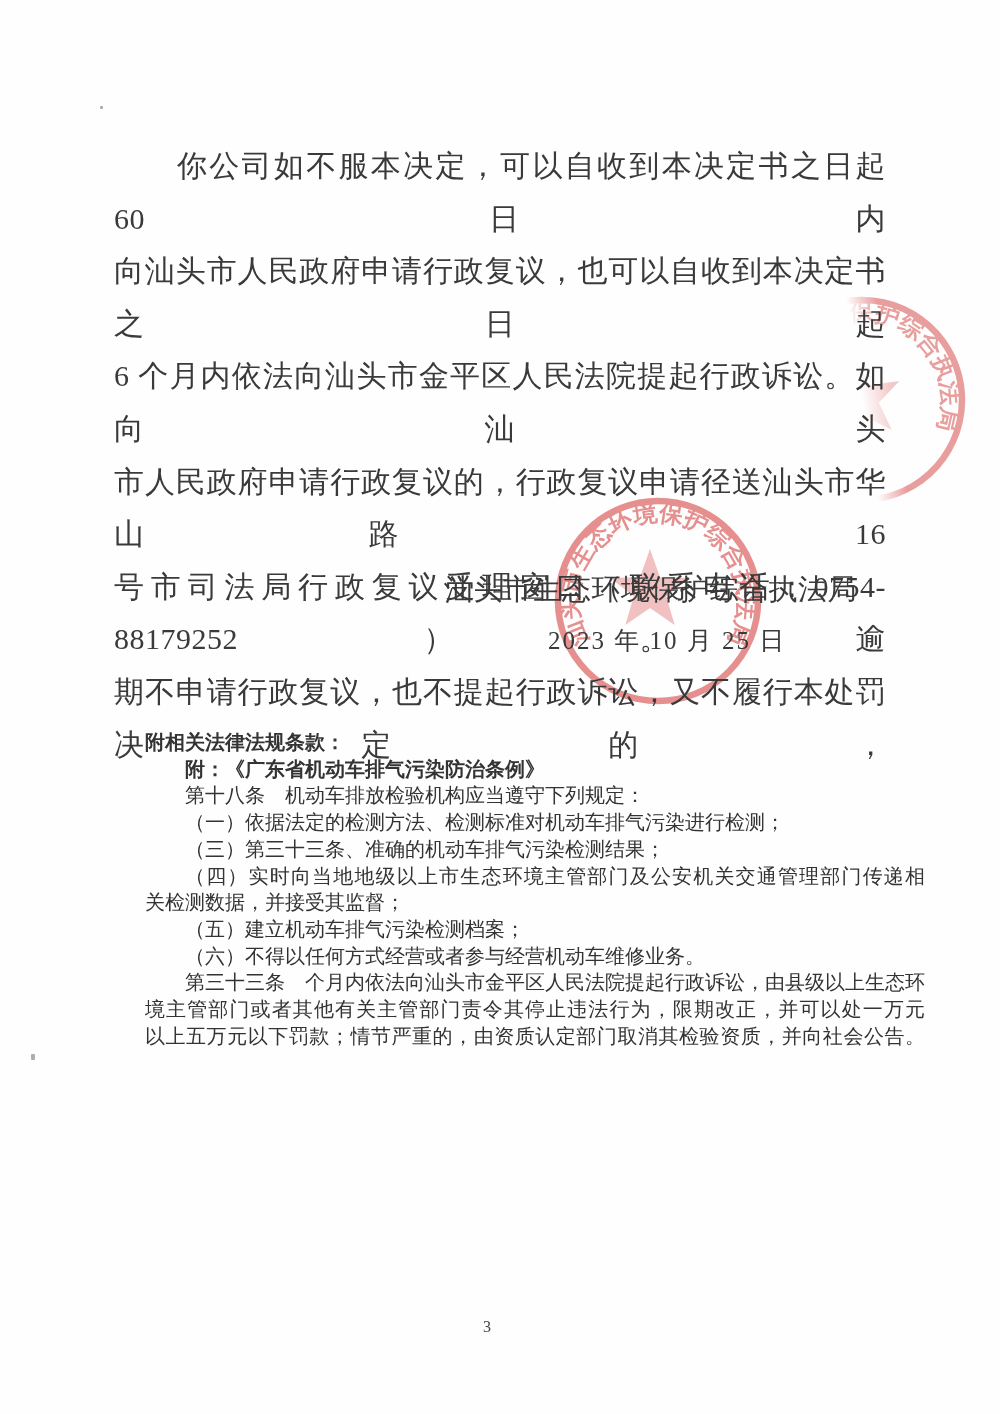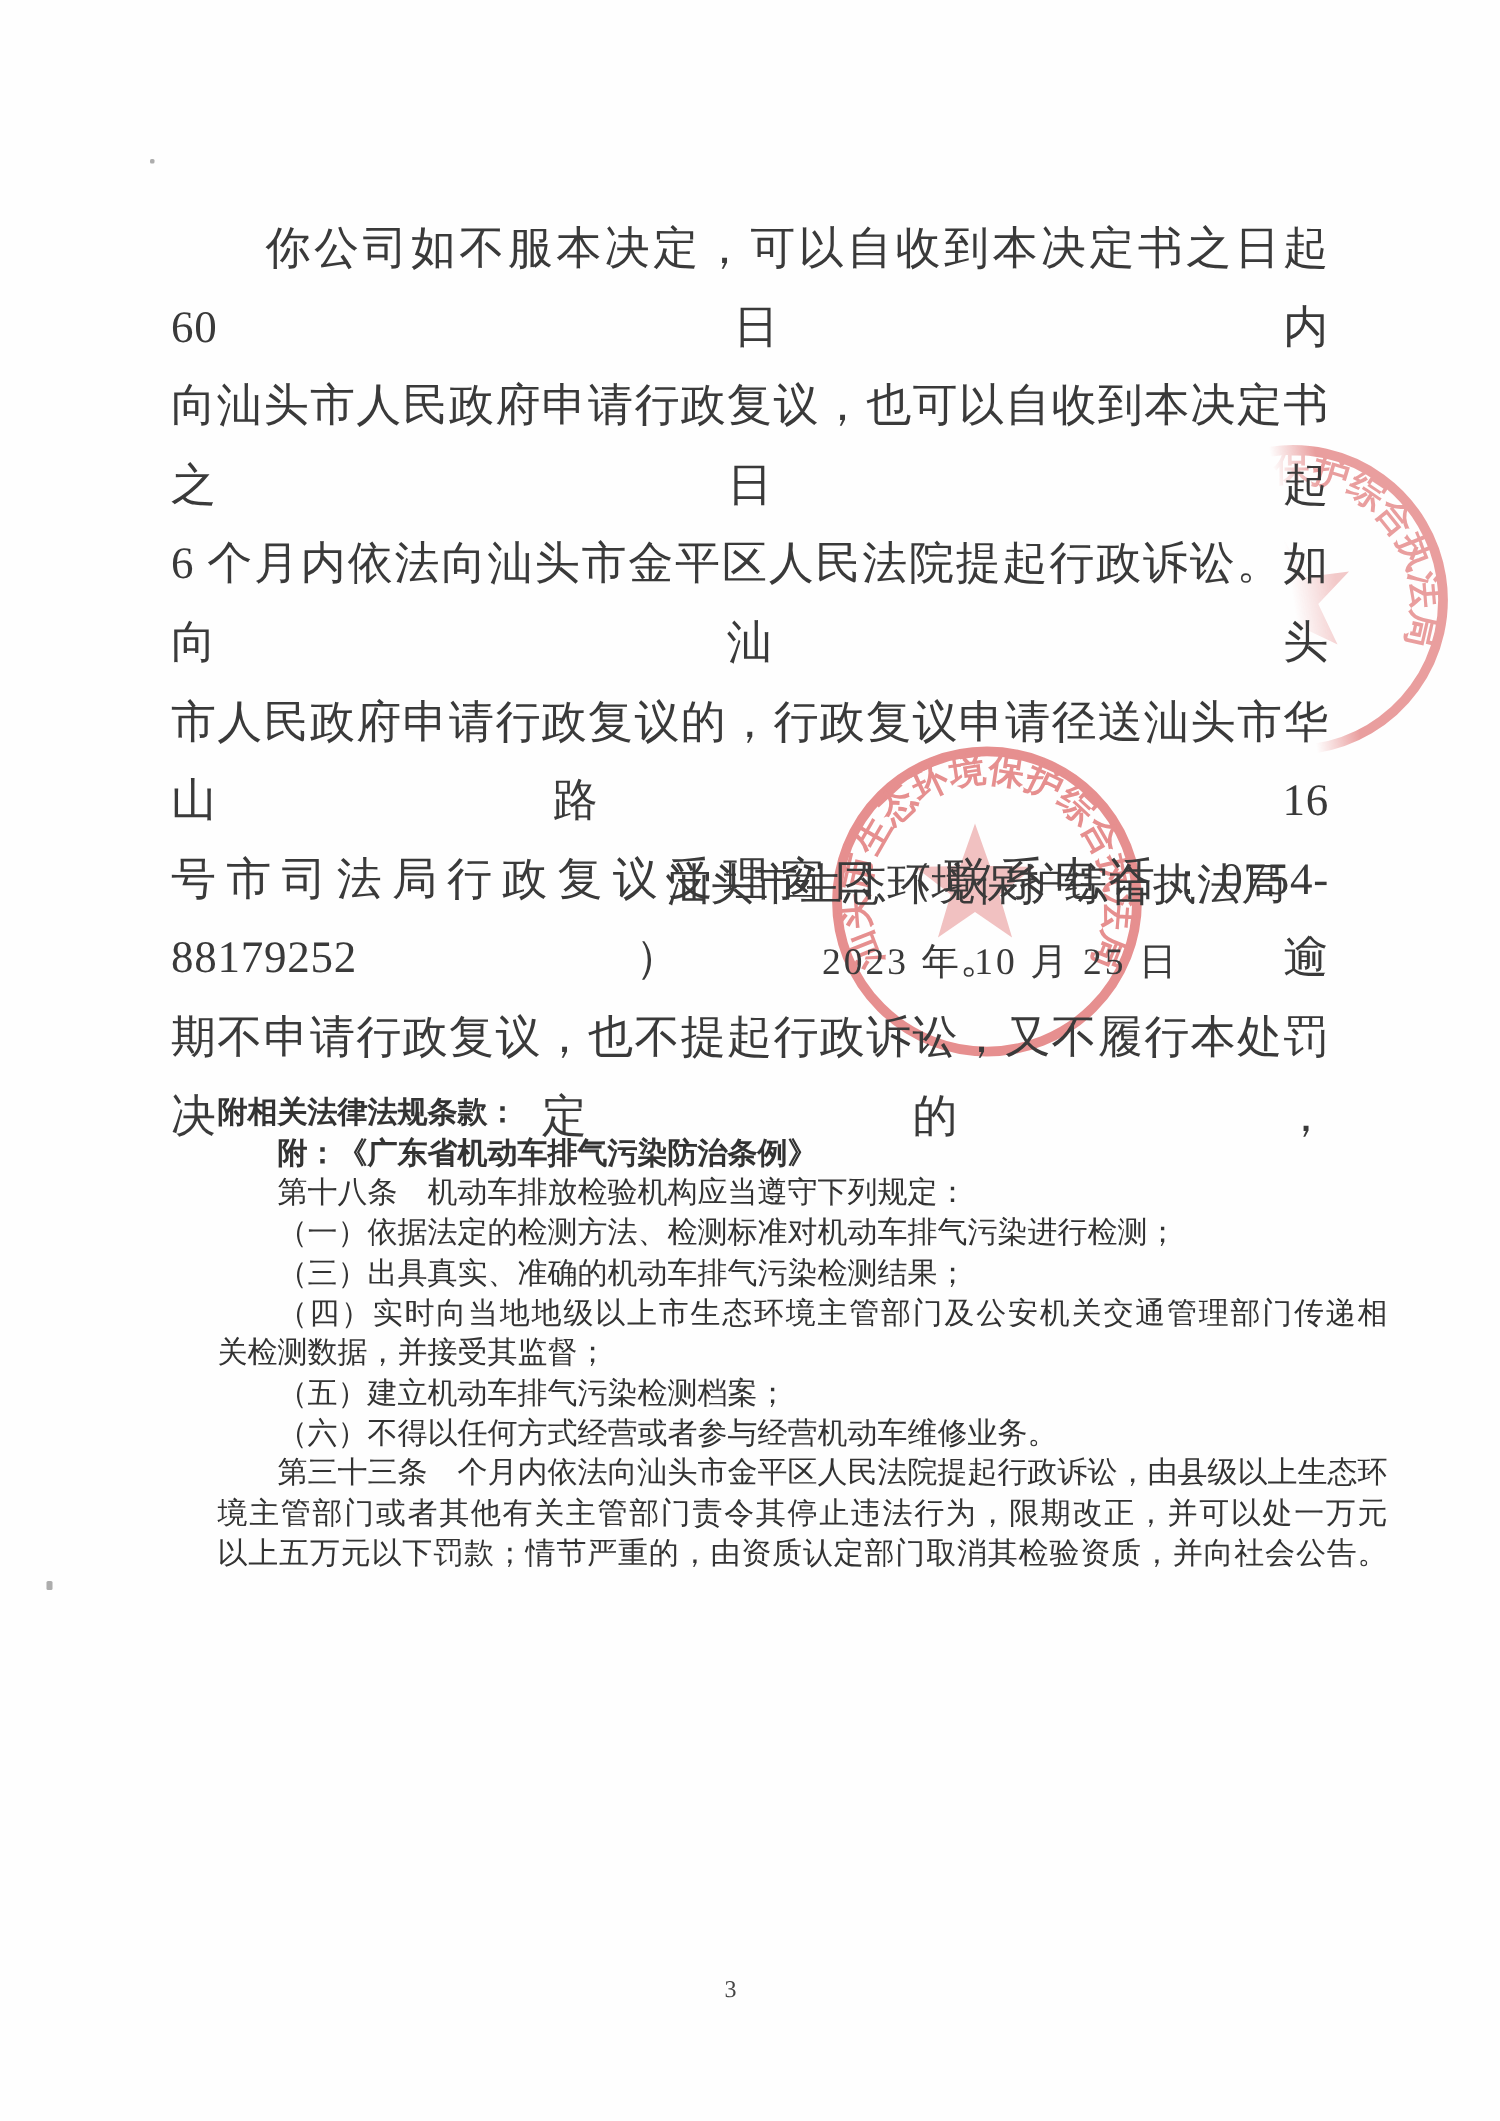--- a/index.html
+++ b/index.html
@@ -112,21 +112,21 @@
   </div>
 
   <div class="sig-agency">汕头市生态环境保护综合执法局</div>
   <div class="sig-date">2023 年 10 月 25 日</div>
 
   <div class="appendix">
     <div class="a-bold">附相关法律法规条款：</div>
     <div class="a-bold a-ind">附：《广东省机动车排气污染防治条例》</div>
     <div class="a-ind">第十八条　机动车排放检验机构应当遵守下列规定：</div>
     <div class="a-ind">（一）依据法定的检测方法、检测标准对机动车排气污染进行检测；</div>
-    <div class="a-ind">（三）出具真实、准确的机动车排气污染检测结果；</div>
+    <div class="a-ind">（三）第三十三条、准确的机动车排气污染检测结果；</div>
     <div class="a-ind a-just">（四）实时向当地地级以上市生态环境主管部门及公安机关交通管理部门传递相</div>
     <div>关检测数据，并接受其监督；</div>
     <div class="a-ind">（五）建立机动车排气污染检测档案；</div>
     <div class="a-ind">（六）不得以任何方式经营或者参与经营机动车维修业务。</div>
     <div class="a-ind a-just">第三十三条　个月内依法向汕头市金平区人民法院提起行政诉讼，由县级以上生态环</div>
     <div class="a-just">境主管部门或者其他有关主管部门责令其停止违法行为，限期改正，并可以处一万元</div>
     <div class="a-just">以上五万元以下罚款；情节严重的，由资质认定部门取消其检验资质，并向社会公告。</div>
   </div>
 
   <div class="page-num">3</div>

